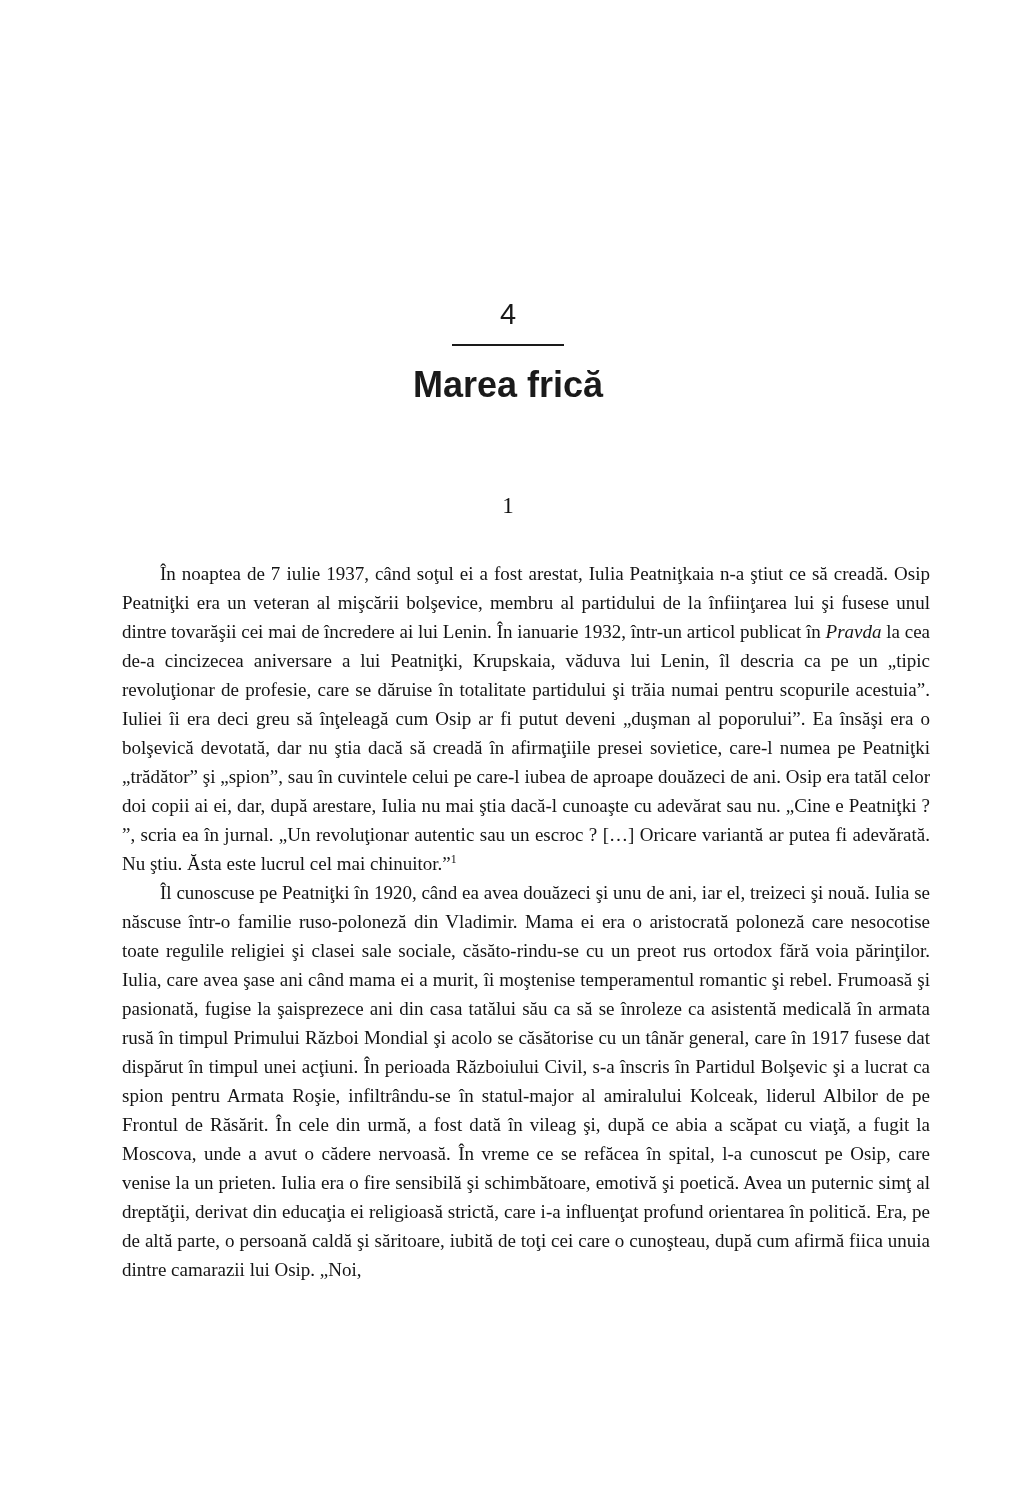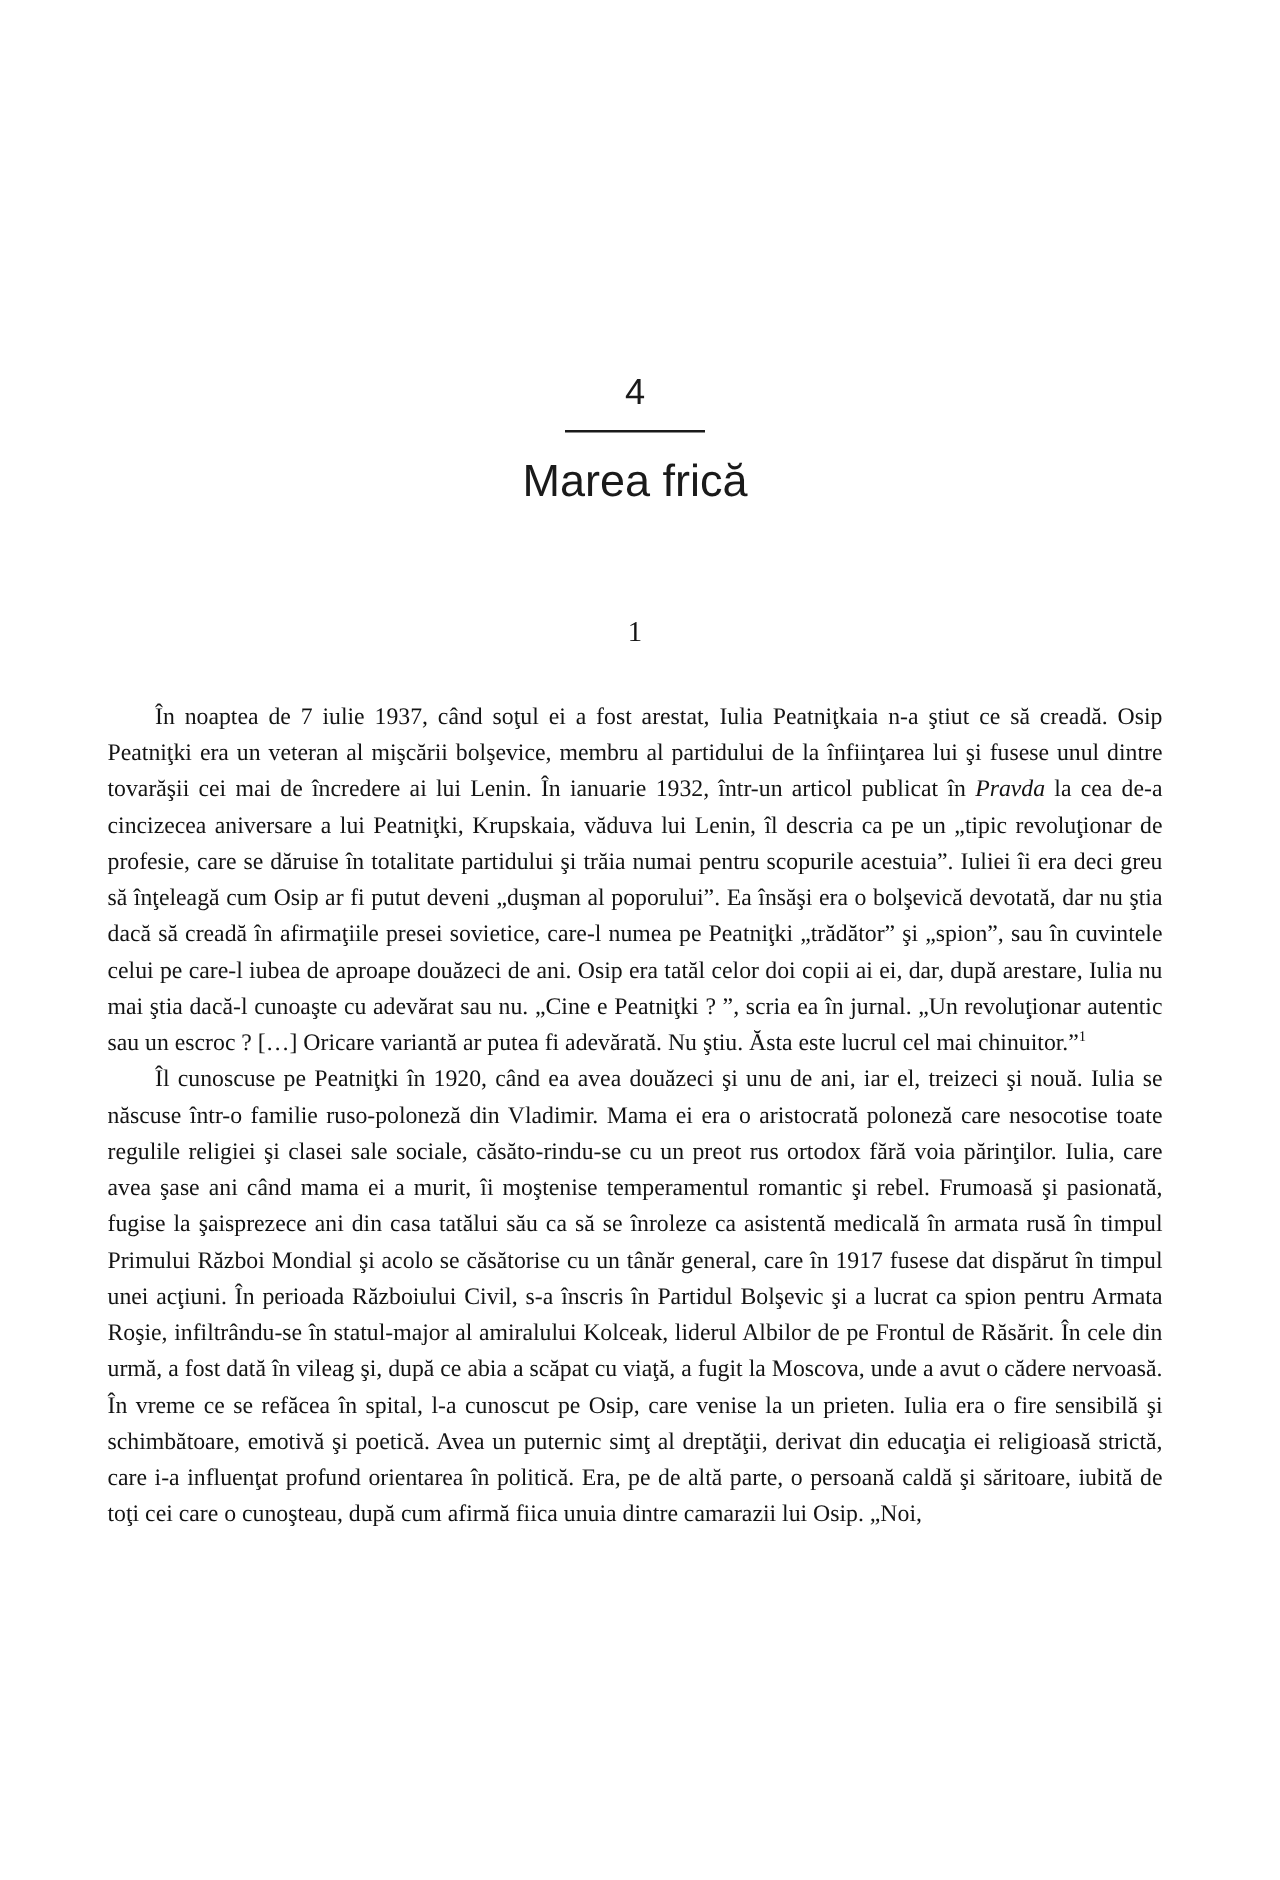--- a/index.html
+++ b/index.html
@@ -28,21 +28,21 @@
   }
   .chapter-rule {
     width: 112px;
     height: 2px;
     background: #1a1a1a;
     margin: 15px auto 19px auto;
   }
   .chapter-title {
     font-family: "Liberation Sans", sans-serif;
     font-size: 36px;
-    font-weight: 400;
+    font-weight: 700;
     line-height: 1.1;
     margin: 0 0 15px 0;
     color: #1a1a1a;
   }
   .chapter-subtitle {
     font-family: "Liberation Sans", sans-serif;
     font-size: 27px;
     line-height: 1.1;
     color: #1a1a1a;
   }
@@ -53,20 +53,21 @@
     margin-top: 88px;
     color: #141414;
   }
   .body-text {
     margin-top: 40px;
     font-family: "Liberation Serif", serif;
     font-size: 19px;
     line-height: 29px;
     text-align: justify;
     color: #141414;
+    margin-left: 36px;
   }
   .body-text p {
     margin: 0;
     text-indent: 38px;
   }
   .italic {
     font-style: italic;
   }
   sup {
     font-size: 0.62em;

